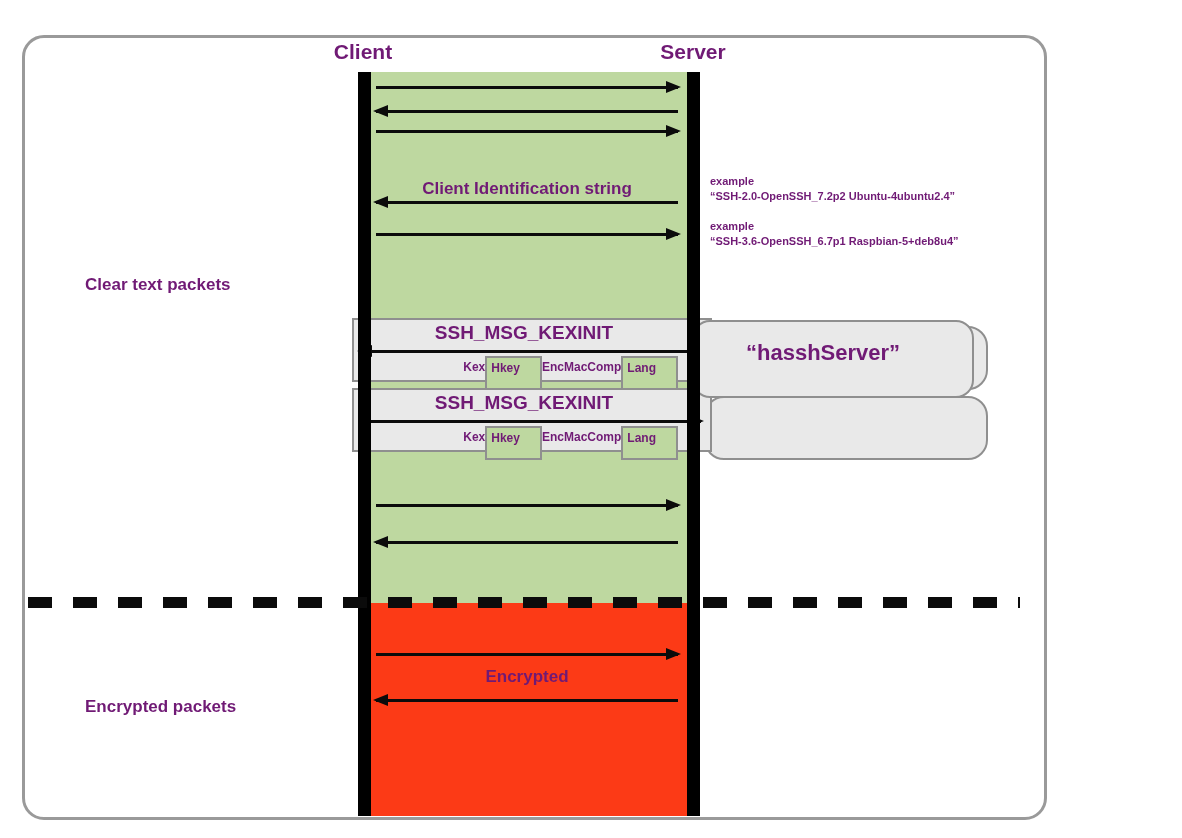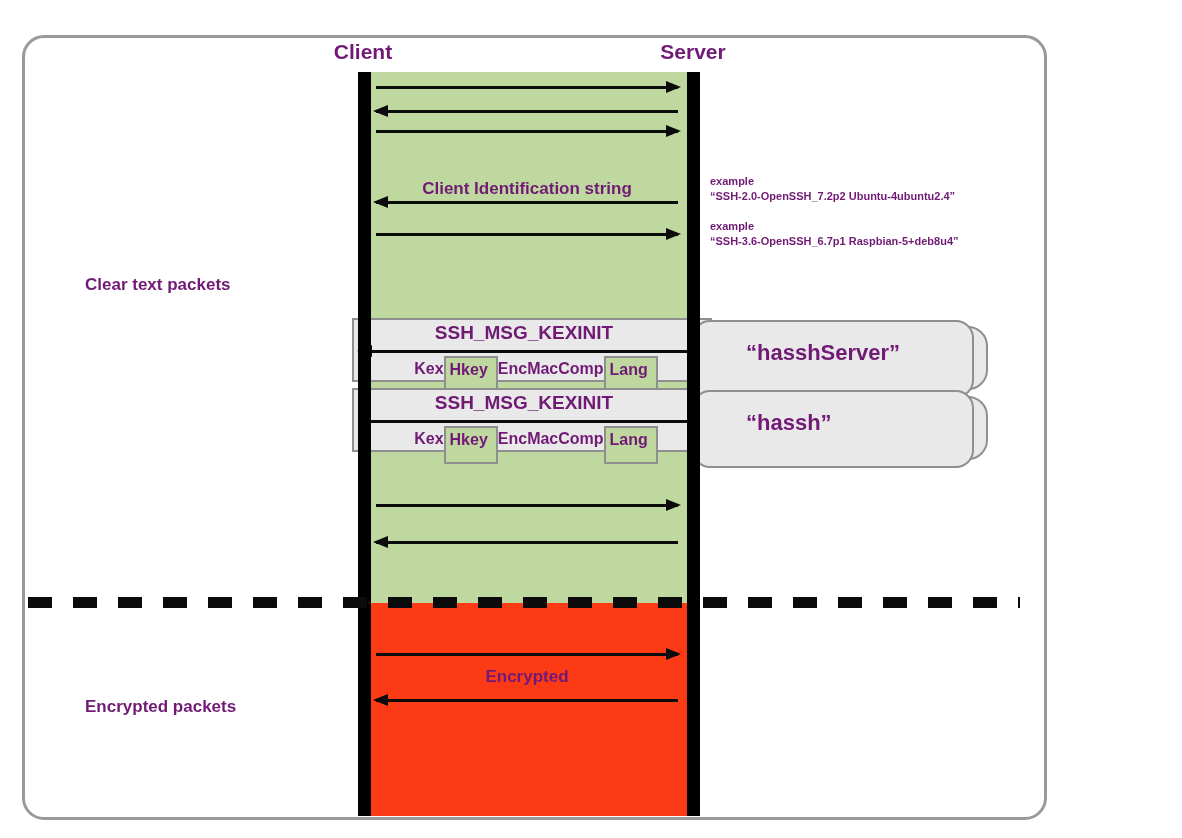--- a/index.html
+++ b/index.html
@@ -46,28 +46,28 @@
   .kexinit{
     position:absolute;left:352px;width:356px;height:60px;
     background:var(--panel-bg,#e9e9e9);
     border:2px solid var(--panel-border,#8f8f8f);
     z-index:2;
   }
   .kexinit .title{position:absolute;top:2px;left:0;right:16px;text-align:center;font-size:19px;}
   .kexinit .box-arrow{position:absolute;left:6px;right:9px;top:30px;}
   .fields{
     position:absolute;left:40px;right:32px;top:36px;
-    display:flex;justify-content:center;align-items:flex-start;
-    font-size:16px;
+    display:flex;justify-content:flex-end;align-items:flex-start;
+    font-size:12px;
   }
   .field{padding-top:4px;}
   .field.hl{
     background:var(--clear-bg,#bed8a0);
     border:2px solid var(--panel-border,#8f8f8f);
-    padding:3px 8px 13px 4px;margin-top:0;
+    padding:3px 20px 13px 4px;margin-top:0;
   }
   .tagbox{
     position:absolute;left:692px;width:282px;height:78px;
     background:var(--panel-bg,#e9e9e9);
     border:2px solid var(--panel-border,#8f8f8f);
     border-radius:18px;z-index:4;
     font-size:22px;line-height:61px;padding-left:52px;box-sizing:border-box;
   }
   .tagbox-shadow{
     position:absolute;left:704px;width:280px;height:60px;
@@ -134,21 +134,20 @@
     <div class="arrow r box-arrow"></div>
     <div class="fields">
       <span class="field">Kex</span>
       <span class="field hl">Hkey</span>
       <span class="field">Enc</span>
       <span class="field">Mac</span>
       <span class="field">Comp</span>
       <span class="field hl">Lang</span>
     </div>
   </div>
-  <div class="tagbox" style="top:390px;">“hassh”</div>
 
   <div class="arrow r" style="left:376px;width:302px;top:504px;"></div>
   <div class="arrow l" style="left:376px;width:302px;top:541px;"></div>
 
   <div class="dashed-line"></div>
 
   <div class="arrow r" style="left:376px;width:302px;top:653px;"></div>
   <div class="flow-label" style="top:667px;">Encrypted</div>
   <div class="arrow l" style="left:376px;width:302px;top:699px;"></div>
 

